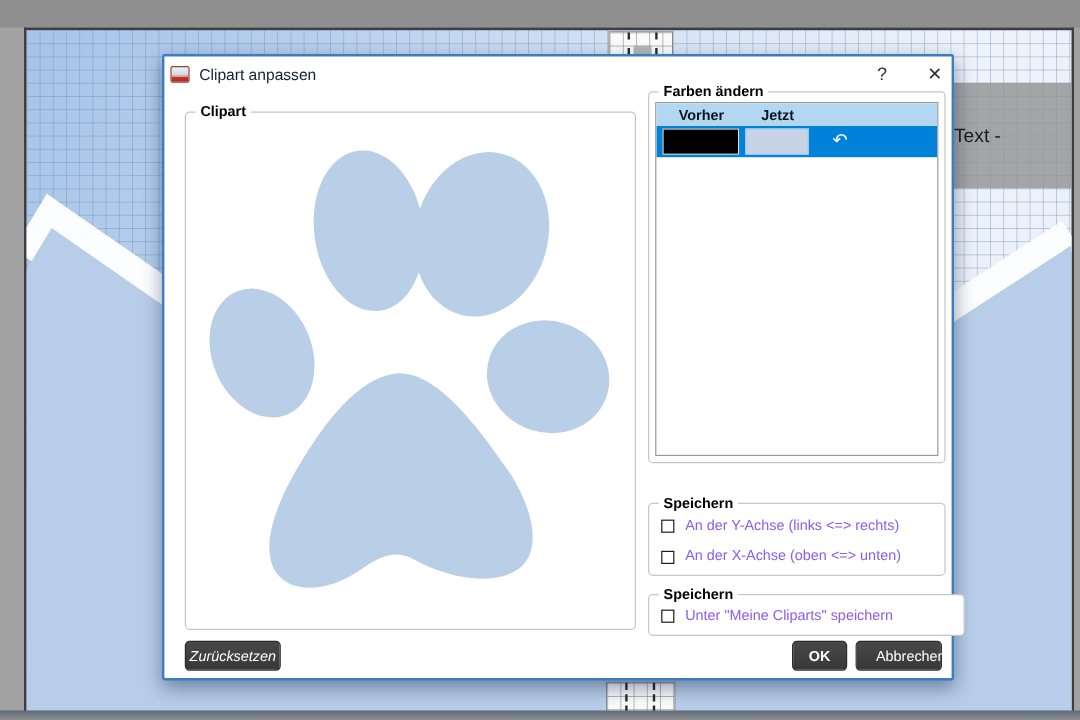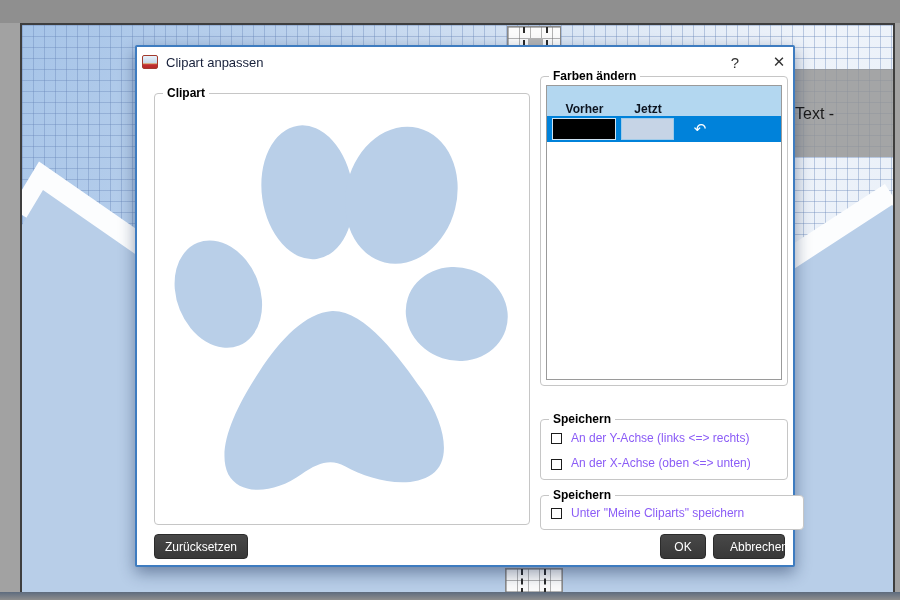--- a/index.html
+++ b/index.html
@@ -58,41 +58,41 @@
 
   .group-clipart { left:17px; top:46px; width:376px; height:432px; }
   .group-colors  { left:403px; top:29px; width:248px; height:310px; }
   .group-mirror  { left:403px; top:372px; width:248px; height:61px; }
   .group-save    { left:403px; top:448px; width:264px; height:35px; }
 
   .paw-wrap { position:absolute; inset:2px; display:flex; align-items:center; justify-content:center; }
 
   .color-list { position:absolute; left:5px; top:8px; right:5px; bottom:5px;
             border:1px solid #9a9a9a; background:#fff; overflow:hidden; }
-  .color-header { height:30px; background:#b3d7f0; display:flex; align-items:flex-end;
+  .color-header { height:19px; background:#b3d7f0; display:flex; align-items:center;
             font-size:12px; font-weight:bold; color:#0c1420; }
   .hdr-vorher { width:65px; margin-left:5px; text-align:center; }
   .hdr-jetzt  { width:54px; margin-left:4px; text-align:center; }
   .color-row { height:26px; background:#0082da; position:relative; }
   .swatch { position:absolute; top:2px; height:22px; }
   .swatch-before { left:5px;  width:64px; background:#000000; border:1px solid #cfe3f2; }
   .swatch-after  { left:74px; width:53px; background:#c6d4e6; border:1px solid #9ecbea; }
   .undo-btn { position:absolute; left:138px; top:1px; width:30px; height:24px;
             color:#ffffff; font-size:15px; line-height:24px; text-align:center; }
 
   .check-row { position:absolute; left:10px; display:flex; align-items:center; gap:9px; }
   .checkbox { width:11px; height:11px; border:1.6px solid #1c1c1c; background:#fff; flex:0 0 auto; }
   .check-label { font-size:12px; color:#8b5cf6; white-space:nowrap; }
 
   .btn { position:absolute; height:25px; border:1px solid #2b2b2b; border-radius:4px;
          background:linear-gradient(#484848,#383838); color:#fff; font-size:12px;
          font-family:"Liberation Sans",sans-serif; display:flex; align-items:center;
          justify-content:center; cursor:default; }
-  .btn-reset  { left:17px;  top:487px; width:94px; }
-  .btn-ok     { left:523px; top:487px; width:46px; }
+  .btn-reset  { left:17px;  top:487px; width:80px;font-style:italic; }
+  .btn-ok     { left:523px; top:487px; width:46px;font-weight:bold; }
   .btn-cancel { left:576px; top:487px; width:72px;padding-left:20px; }
 </style>
 </head>
 <body>
 
 <div class="screen">
   <div class="top-chrome"></div>
 
   <div class="canvas">
     <div class="grid-lines"></div>

